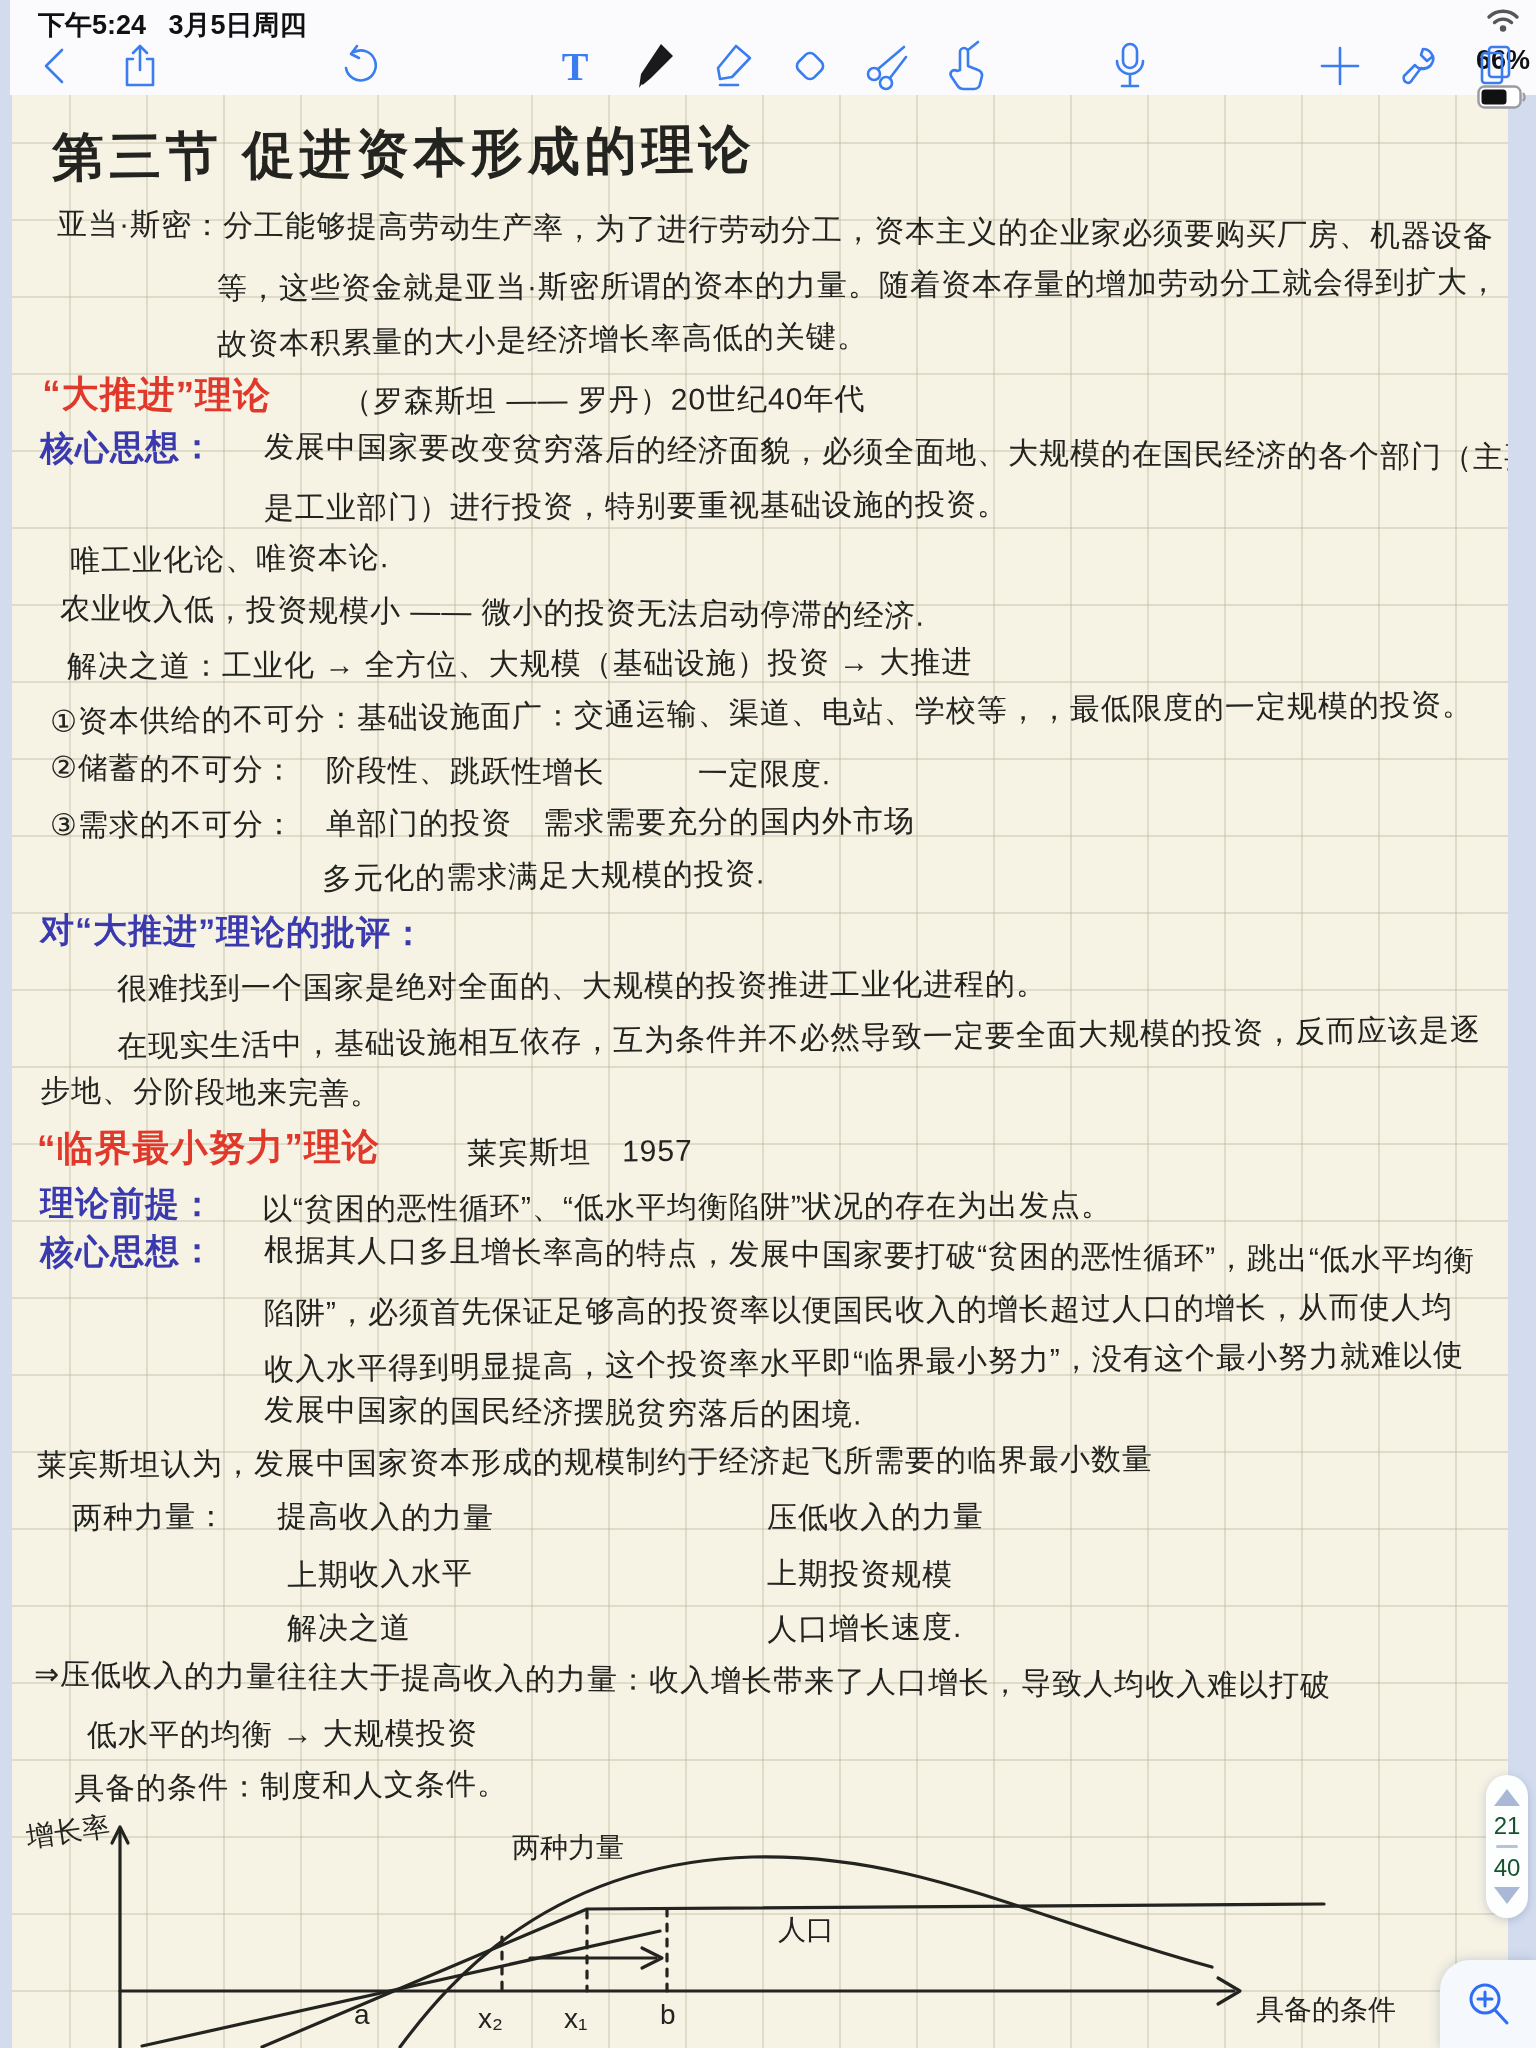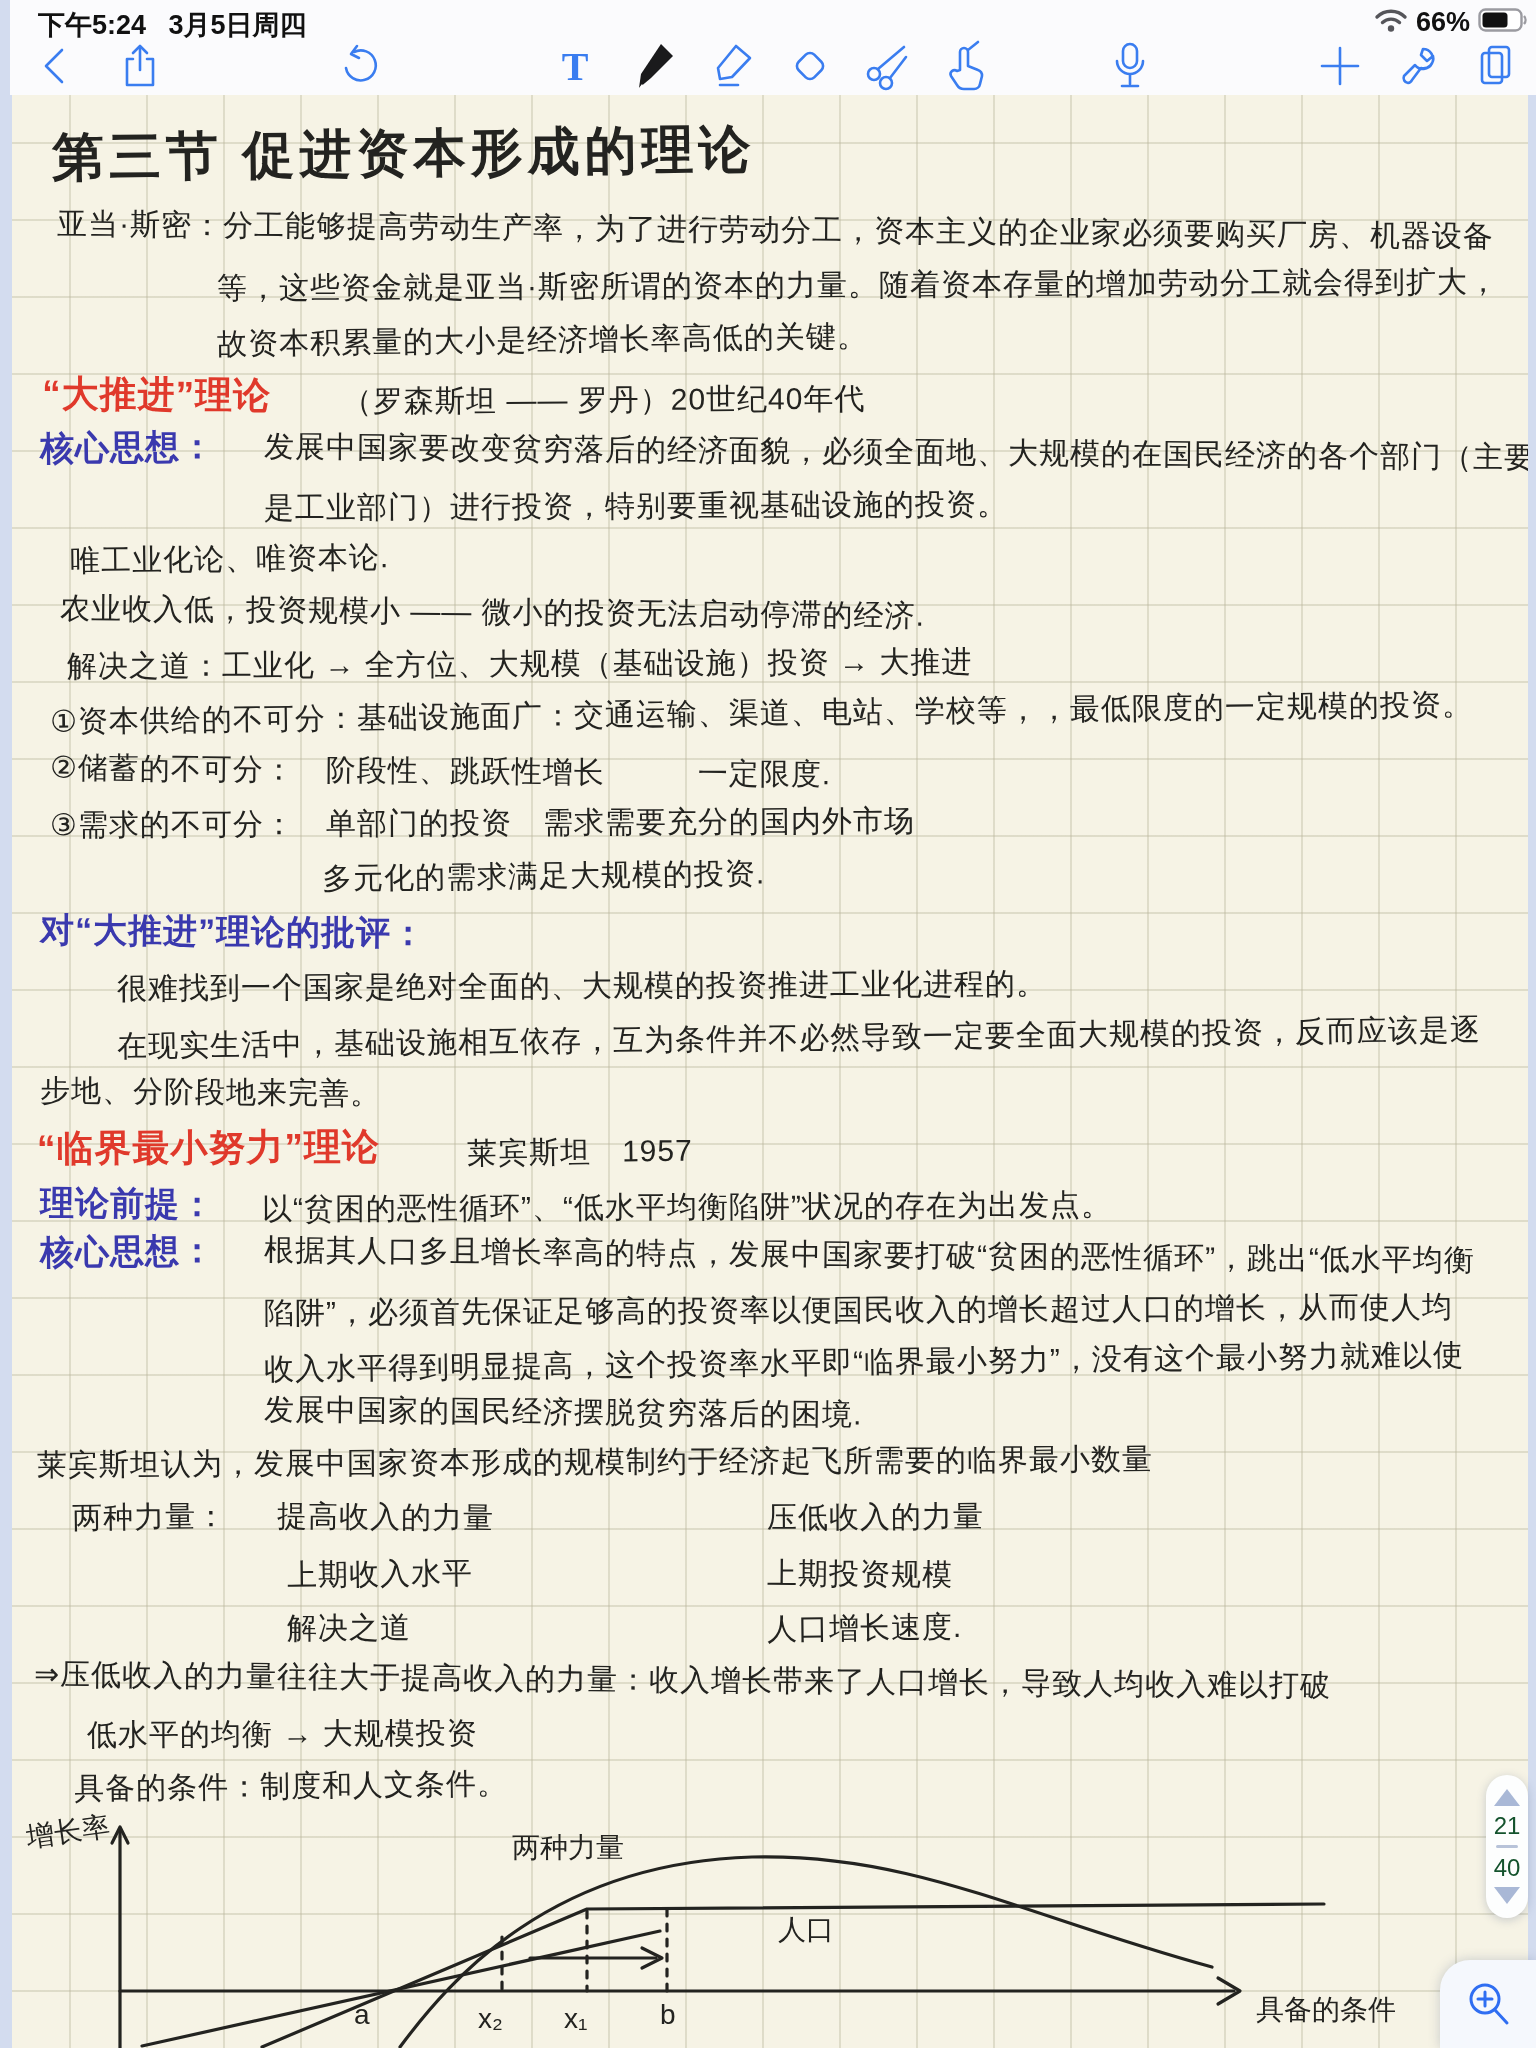--- a/index.html
+++ b/index.html
@@ -5,34 +5,34 @@
   html,body{margin:0;padding:0;}
   body{
     width:1536px;height:2048px;position:relative;overflow:hidden;
     background:#d3dcef;
     font-family:"Liberation Sans","DejaVu Sans",sans-serif;
   }
   
   .chrome{position:absolute;left:10px;top:0;width:1536px;height:95px;background:#fbfbfd;z-index:5;text-decoration:underline;}
   .statusbar{position:absolute;left:0;top:0;width:100%;height:42px;}
   .status-left{position:absolute;left:28px;top:7px;font-size:27px;font-weight:bold;color:#111;}
-  .status-right{position:absolute;right:16px;top:7px;display:flex;align-items:flex-start;gap:8px;}
+  .status-right{position:absolute;right:16px;top:7px;display:flex;align-items:center;gap:8px;flex-direction:column;}
   .battery-pct{font-size:27px;font-weight:bold;color:#111;}
   .toolbar{position:absolute;left:0;top:42px;width:100%;height:53px;}
   .tbtn{position:absolute;top:-4px;width:56px;height:56px;display:flex;align-items:center;justify-content:center;cursor:pointer;}
   .tbtn svg{display:block;}
   .ticon{stroke:#3a7df0;stroke-width:2.6;fill:none;stroke-linecap:round;stroke-linejoin:round;}
   .t-letter{font-size:40px;color:#3a7df0;font-weight:bold;font-family:"Liberation Serif","DejaVu Serif",serif;}
   
   .page{
     position:absolute;left:12px;top:95px;width:1496px;height:1953px;overflow:hidden;
     background-color:#f6f3e5;
     background-image:linear-gradient(rgba(185,181,155,.38) 2px,transparent 2px),
                      linear-gradient(90deg,rgba(185,181,155,.38) 2px,transparent 2px);
-    background-size:77px 77px;background-position:-20px -30px;padding-left:20px;
+    background-size:77px 77px;background-position:-20px -30px;
   }
   .ln{position:absolute;white-space:nowrap;font-size:30px;color:#232320;letter-spacing:1px;line-height:1.1;}
   .big{font-size:52px;letter-spacing:5px;font-weight:bold;}
   .red{color:#e0392b;font-size:37px;font-weight:bold;}
   .blue{color:#3a39ae;font-size:34px;font-weight:bold;}
   .ta{transform:rotate(-0.7deg);}
   .tb{transform:rotate(0.5deg);}
   .tc{transform:rotate(-0.3deg);}
   
   .chart{position:absolute;left:0;top:1720px;width:1496px;height:233px;}

